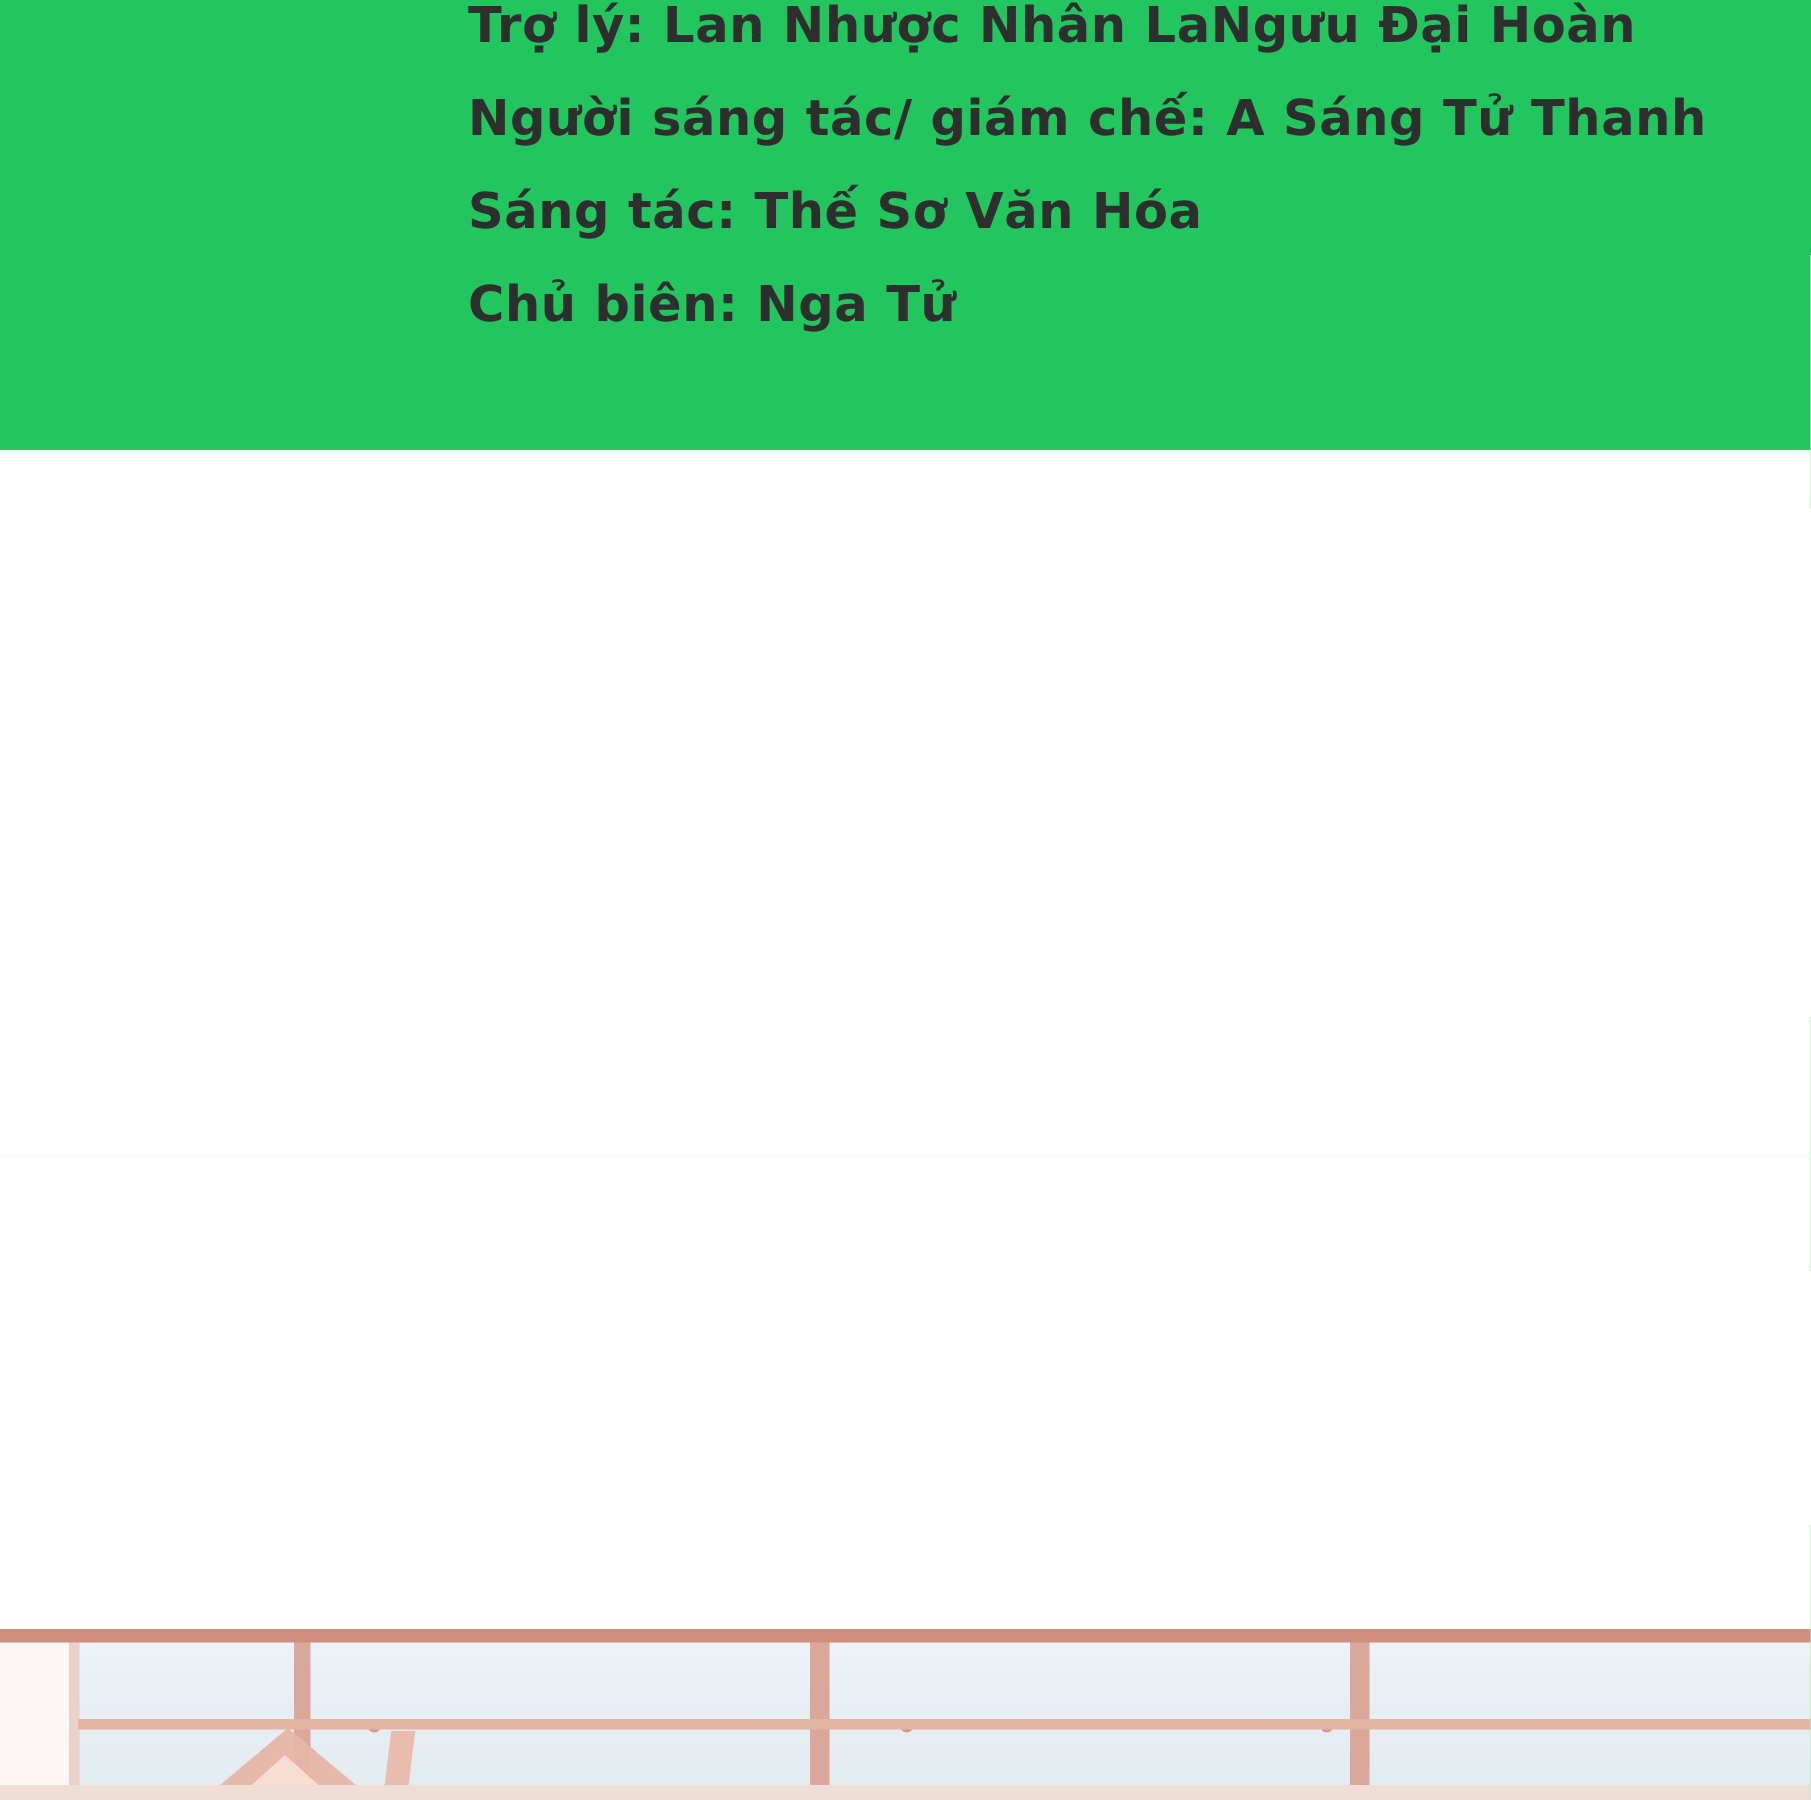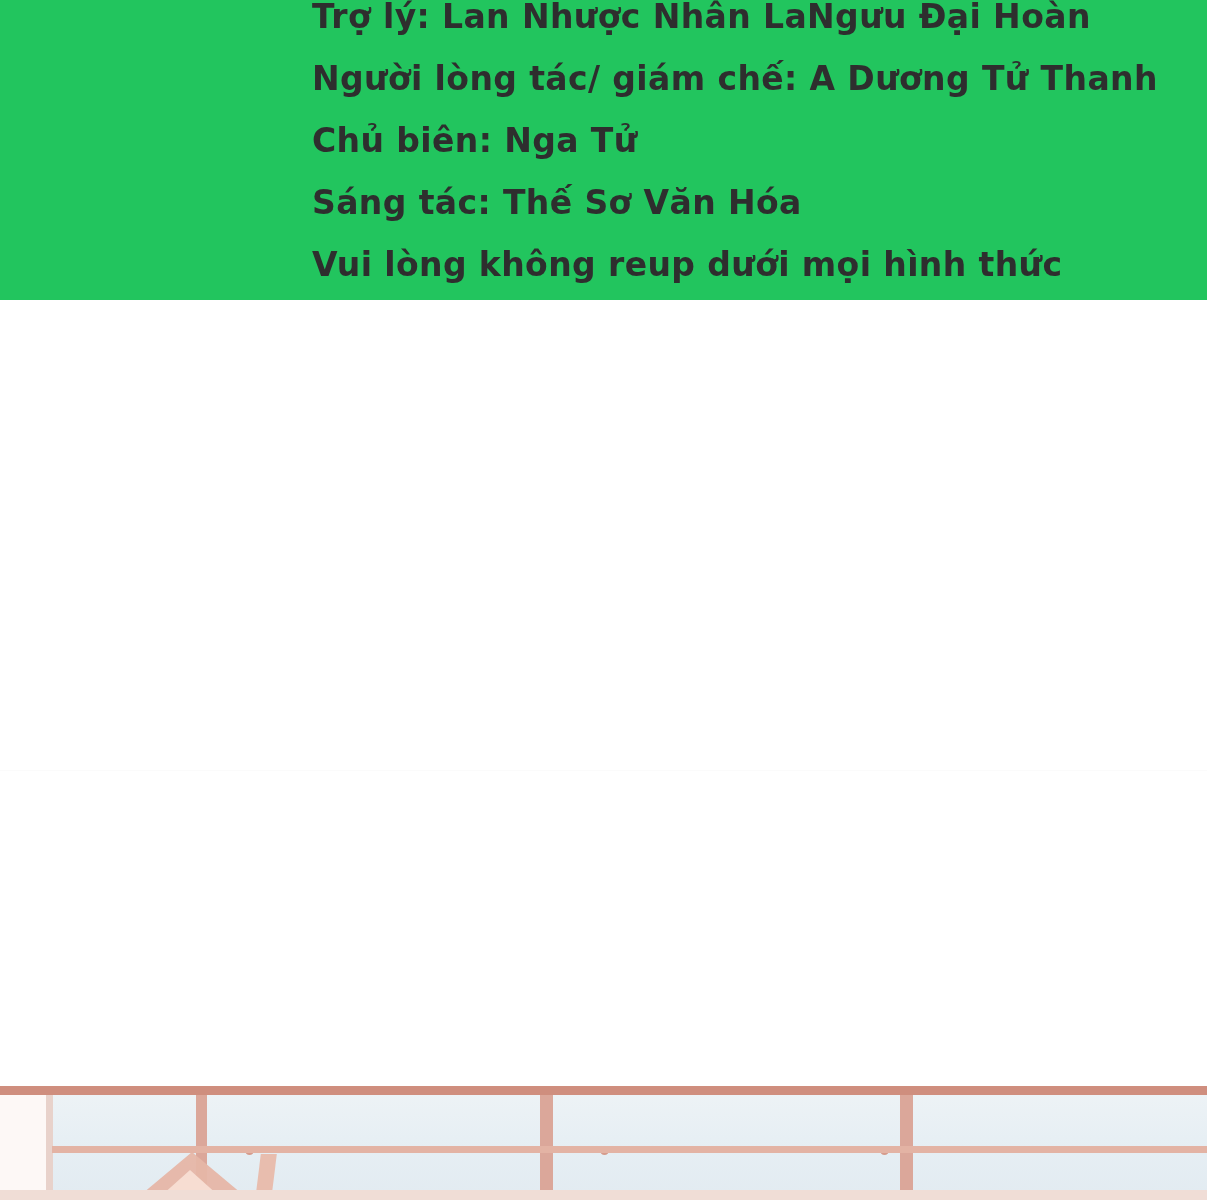--- a/index.html
+++ b/index.html
@@ -172,24 +172,23 @@
     transform: skewX(-7deg);
   }
 </style>
 </head>
 <body>
 
 <div class="page">
 
   <div class="credits">
     <div class="line first">Trợ lý: Lan Nhược Nhân LaNgưu Đại Hoàn</div>
-    <div class="line">Người lòng tác/ giám chế: A Dương Tử Thanh</div>
+    <div class="line">Người sáng tác/ giám chế: A Sáng Tử Thanh</div>
+    <div class="line">Sáng tác: Thế Sơ Văn Hóa</div>
     <div class="line">Chủ biên: Nga Tử</div>
-    <div class="line">Sáng tác: Thế Sơ Văn Hóa</div>
-    <div class="line">Vui lòng không reup dưới mọi hình thức</div>
   </div>
 
   <div class="white-panel">
     <div class="panel-seam" style="top:470px"></div>
   </div>
 
   <div class="scene">
     <div class="sky"></div>
     <div class="wall-left"></div>
     <div class="wall-left-edge"></div>

